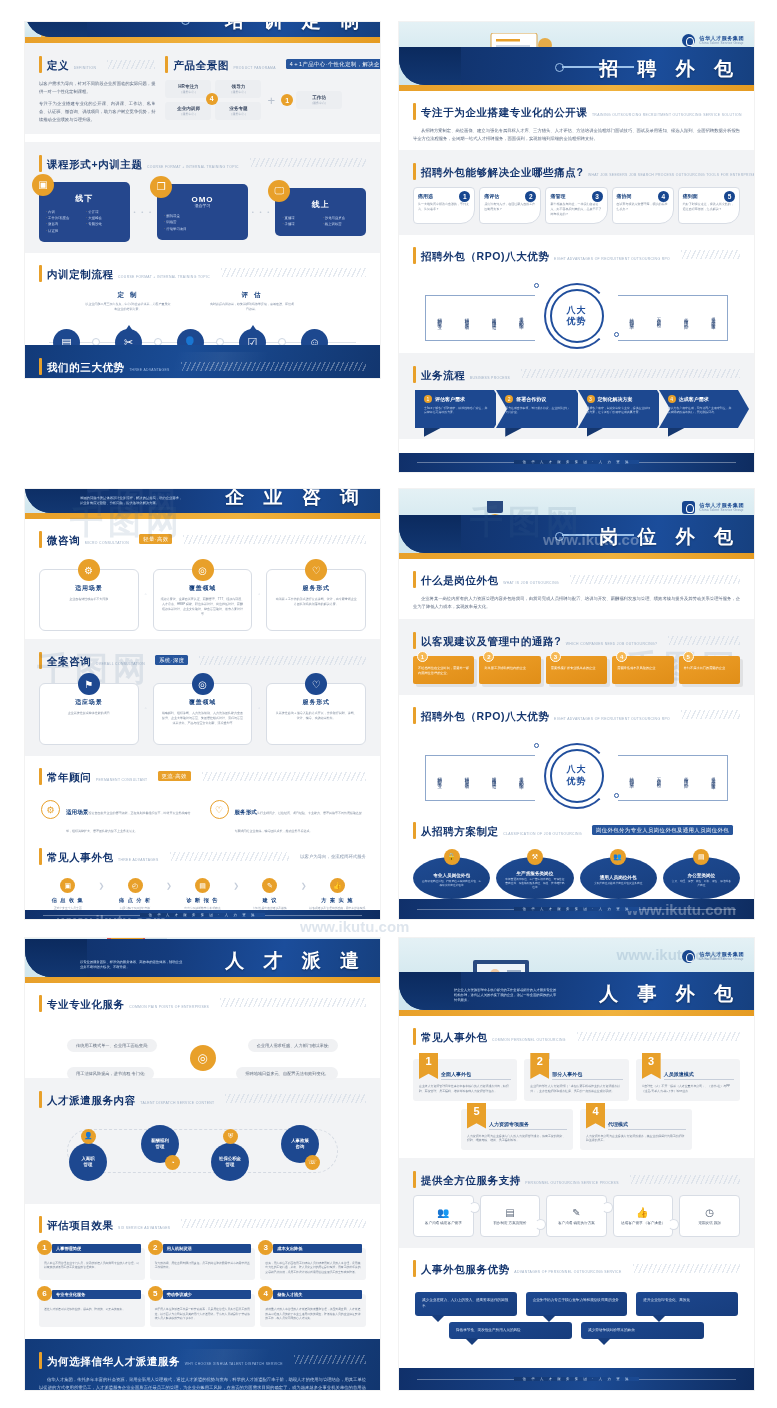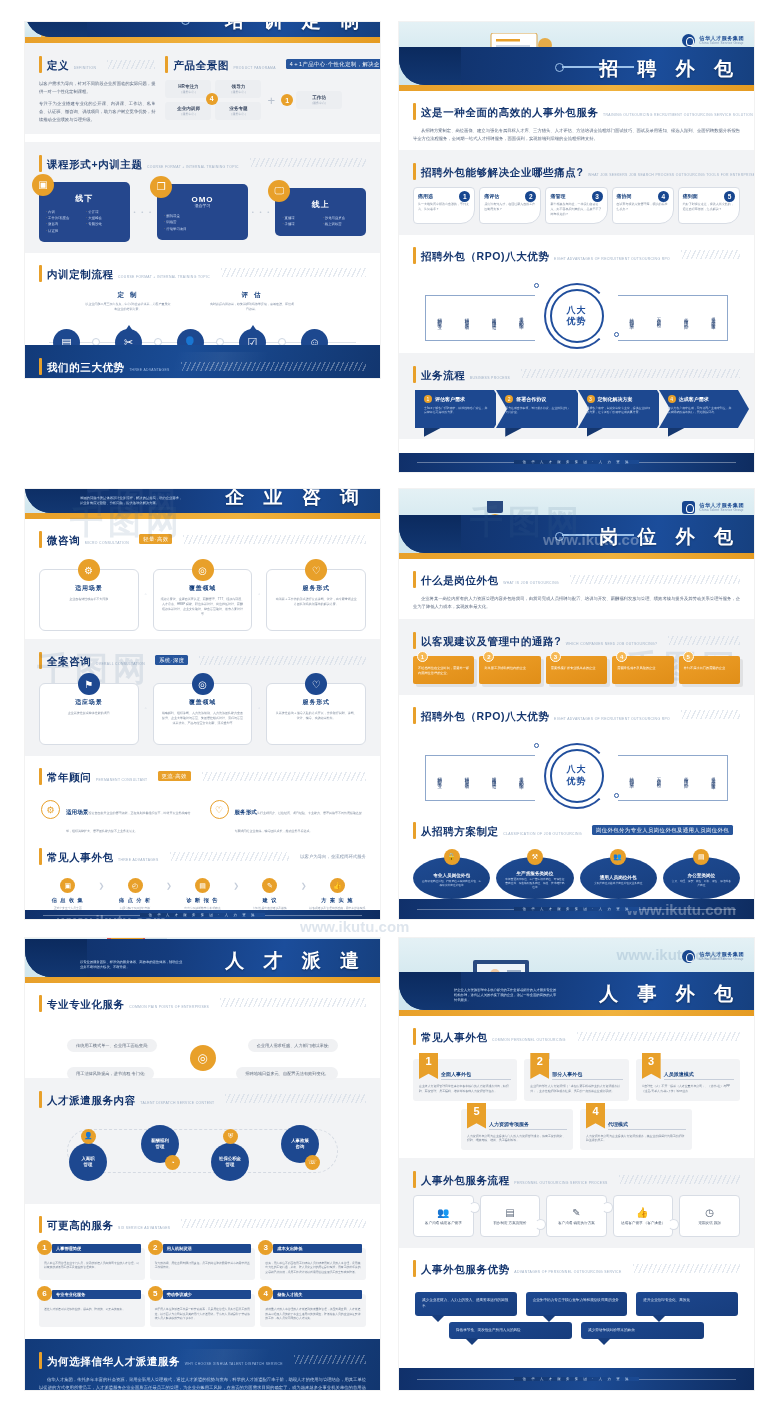--- a/index.html
+++ b/index.html
@@ -511,21 +511,21 @@
         </div>
         <div class="band"></div>
         <div class="hdr-connector"></div>
         <div class="hdr-title">招 聘 外 包</div>
         <div class="underbar"></div>
       </div>
 
       <div class="sec">
         <div class="sec-head">
           <span class="bar"></span>
-          <span class="tt"><span class="cn">这是一种全面的高效的人事外包服务</span>
+          <span class="tt"><span class="cn">专注于为企业搭建专业化的公开课</span>
             <span class="en">Training Outsourcing recruitment outsourcing service solution</span></span>
           <span class="hatch"></span>
         </div>
         <p class="para indent">从招聘方案制定、岗位画像、建立与强化专属目标人才库、三方猎头、人才评估、方法培训全流程部门面试技巧、面试及录用通知、候选人跟到、全面招聘数据分析报告等全方位流程服务，全周期一站式人才招聘服务，面面俱到，实现前端到后端的全流程招聘支持。</p>
       </div>
 
       <div class="grayband">
         <div class="sec">
           <div class="sec-head">
             <span class="bar"></span>
@@ -1025,21 +1025,21 @@
           <div class="b4" style="left:186px;top:28px;">社保公积金<br>管理</div>
           <div class="badge" style="left:198px;top:14px;">⛨</div>
           <div class="b4" style="left:256px;top:10px;">人事政策<br>咨询</div>
           <div class="badge" style="left:280px;top:40px;">☏</div>
         </div>
       </div>
 
       <div class="sec">
         <div class="sec-head">
           <span class="bar"></span>
-          <span class="tt"><span class="cn">可更高的服务</span>
+          <span class="tt"><span class="cn">评估项目效果</span>
             <span class="en">Six service advantages</span></span>
           <span class="hatch"></span>
         </div>
       </div>
       <div class="six">
         <div class="sc">
             <span class="num">1</span>
             <span class="hd">
               <span>人事管理简便</span>
             </span>
@@ -1164,21 +1164,21 @@
             <span class="flag">4</span>
             <div class="tt">代理模式</div>
             <div class="b">人力资源外包公司为企业提供人力资源的服务，其企业的保留代为用工的招聘和重视的员工。</div>
           </div>
       </div>
 
       <div class="grayband">
         <div class="sec">
           <div class="sec-head">
             <span class="bar"></span>
-            <span class="tt"><span class="cn">人事外包服务流程</span>
+            <span class="tt"><span class="cn">提供全方位服务支持</span>
               <span class="en">Personnel outsourcing service process</span></span>
             <span class="hatch"></span>
           </div>
         </div>
         <div class="proc5">
           <div class="pz">
               <span class="ic">👥</span>
               <span class="t">客户沟通
 确定客户需求</span>
               <span class="nub"></span>

